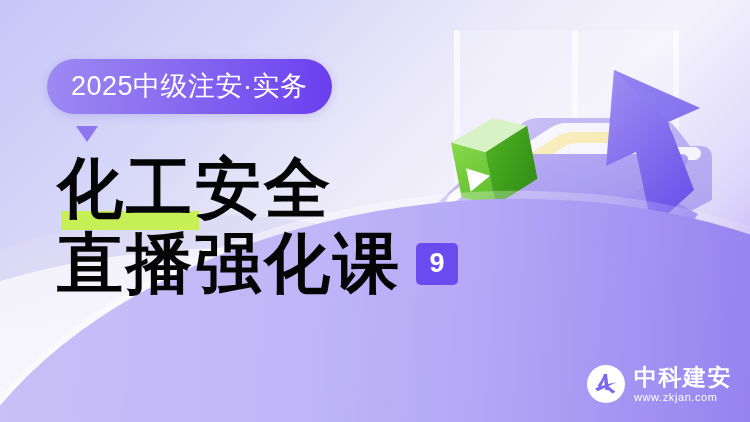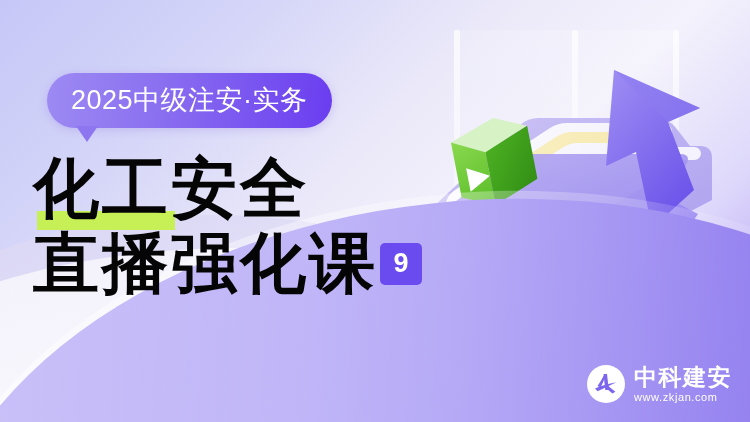--- a/index.html
+++ b/index.html
@@ -82,21 +82,21 @@
     background: linear-gradient(180deg, rgba(255,255,255,.16), rgba(255,255,255,0));
     border-radius: 3px;
   }
   .bar-panel.p1 { left: 40px; width: 112px; height: 235px; }
   .bar-panel.p2 { left: 158px; width: 95px;  height: 215px; }
 
   
   .topic-badge {
     position: absolute;
     left: 47px;
-    top: 73px;
+    top: 59px;
     height: 55px;
     padding: 0 24px;
     display: flex;
     align-items: center;
     border-radius: 28px;
     background: linear-gradient(95deg, #9d8af3 0%, #8a6ff0 40%, #6a3df0 100%);
     box-shadow: 0 2px 10px rgba(100,60,210,.18);
   }
   .topic-badge-text {
     color: #ffffff;
@@ -112,21 +112,21 @@
     top: 126px;
     width: 0; height: 0;
     border-left: 11px solid transparent;
     border-right: 11px solid transparent;
     border-top: 16px solid #8f76f1;
   }
 
   
   .title-block {
     position: absolute;
-    left: 33px;
+    left: 57px;
     top: 152px;
     width: 430px;
   }
   .title-line {
     position: relative;
     color: #050505;
     font-family: "Liberation Serif", "DejaVu Serif", serif;
     font-size: 66px;
     font-weight: 700;
     letter-spacing: 3px;
@@ -136,21 +136,21 @@
   .hl-underline {
     position: absolute;
     left: 4px;
     top: 59px;
     width: 138px;
     height: 19px;
     background: #c6f055;
     z-index: 0;
   }
   .title-line span { position: relative; z-index: 1; }
-  .title-row2 { display: flex; align-items: center; gap: 2px; }
+  .title-row2 { display: flex; align-items: center; gap: 14px; }
 
   .episode-badge {
     display: inline-flex;
     align-items: center;
     justify-content: center;
     width: 42px;
     height: 42px;
     border-radius: 5px;
     background: #6a4bf0;
     color: #ffffff;

